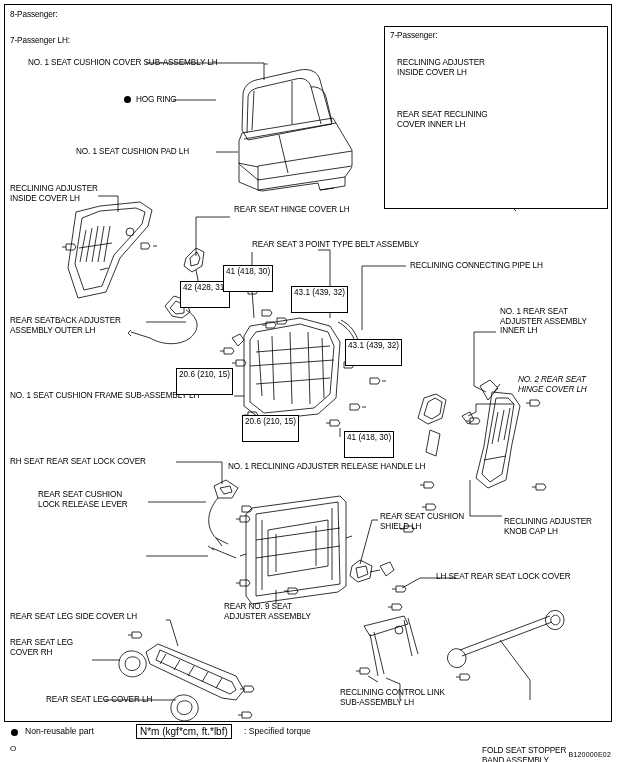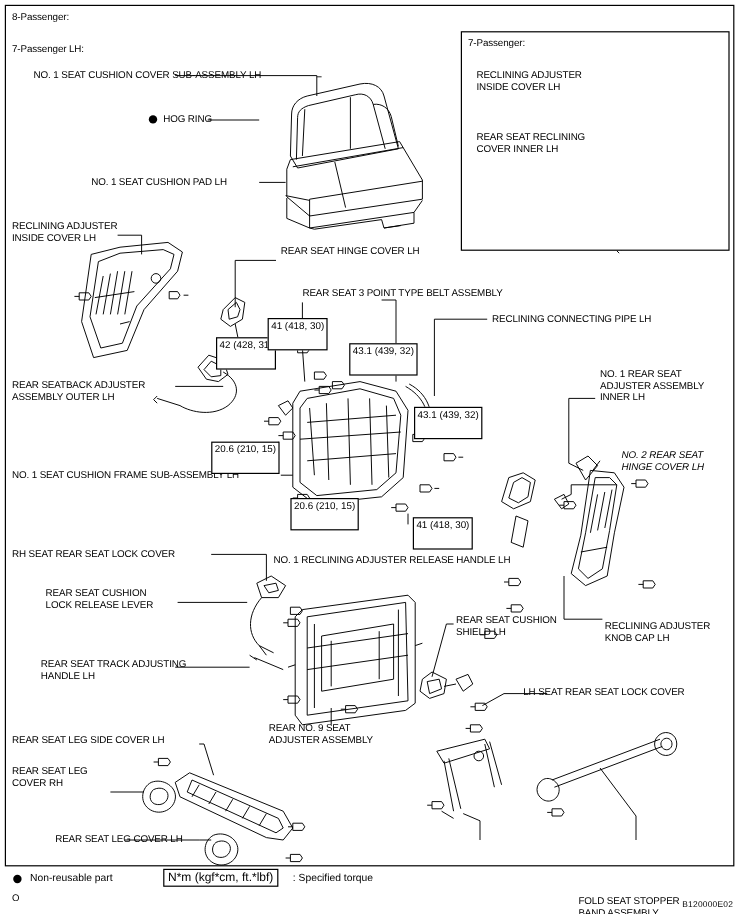--- a/index.html
+++ b/index.html
@@ -343,35 +343,35 @@
 
   <div class="lbl" style="left:38px;top:490px;">REAR SEAT CUSHION
 LOCK RELEASE LEVER</div>
 
   <div class="lbl" style="left:380px;top:512px;">REAR SEAT CUSHION
 SHIELD LH</div>
 
   <div class="lbl" style="left:504px;top:517px;">RECLINING ADJUSTER
 KNOB CAP LH</div>
 
-  <div class="lbl" style="left:34px;top:549px;">REAR SEAT TRACK ADJUSTING
-HANDLE LH</div>
 
   <div class="lbl" style="left:436px;top:572px;">LH SEAT REAR SEAT LOCK COVER</div>
 
   <div class="lbl" style="left:224px;top:602px;">REAR NO. 9 SEAT
 ADJUSTER ASSEMBLY</div>
 
   <div class="lbl" style="left:10px;top:612px;">REAR SEAT LEG SIDE COVER LH</div>
 
   <div class="lbl" style="left:10px;top:638px;">REAR SEAT LEG
 COVER RH</div>
 
   <div class="lbl" style="left:10px;top:695px;padding-left:36px;">REAR SEAT LEG COVER LH</div>
 
+  <div class="lbl" style="left:340px;top:688px;">RECLINING CONTROL LINK
+SUB-ASSEMBLY LH</div>
 
   <div class="lbl" style="left:482px;top:710px;margin-top:36px;">FOLD SEAT STOPPER
 BAND ASSEMBLY</div>
 
   <div class="torque" style="left:180px;top:281px;">42 (428, 31)</div>
   <div class="torque" style="left:223px;top:265px;">41 (418, 30)</div>
   <div class="torque" style="left:291px;top:286px;">43.1 (439, 32)</div>
   <div class="torque" style="left:345px;top:339px;">43.1 (439, 32)</div>
   <div class="torque" style="left:176px;top:368px;">20.6 (210, 15)</div>
   <div class="torque" style="left:242px;top:415px;">20.6 (210, 15)</div>

